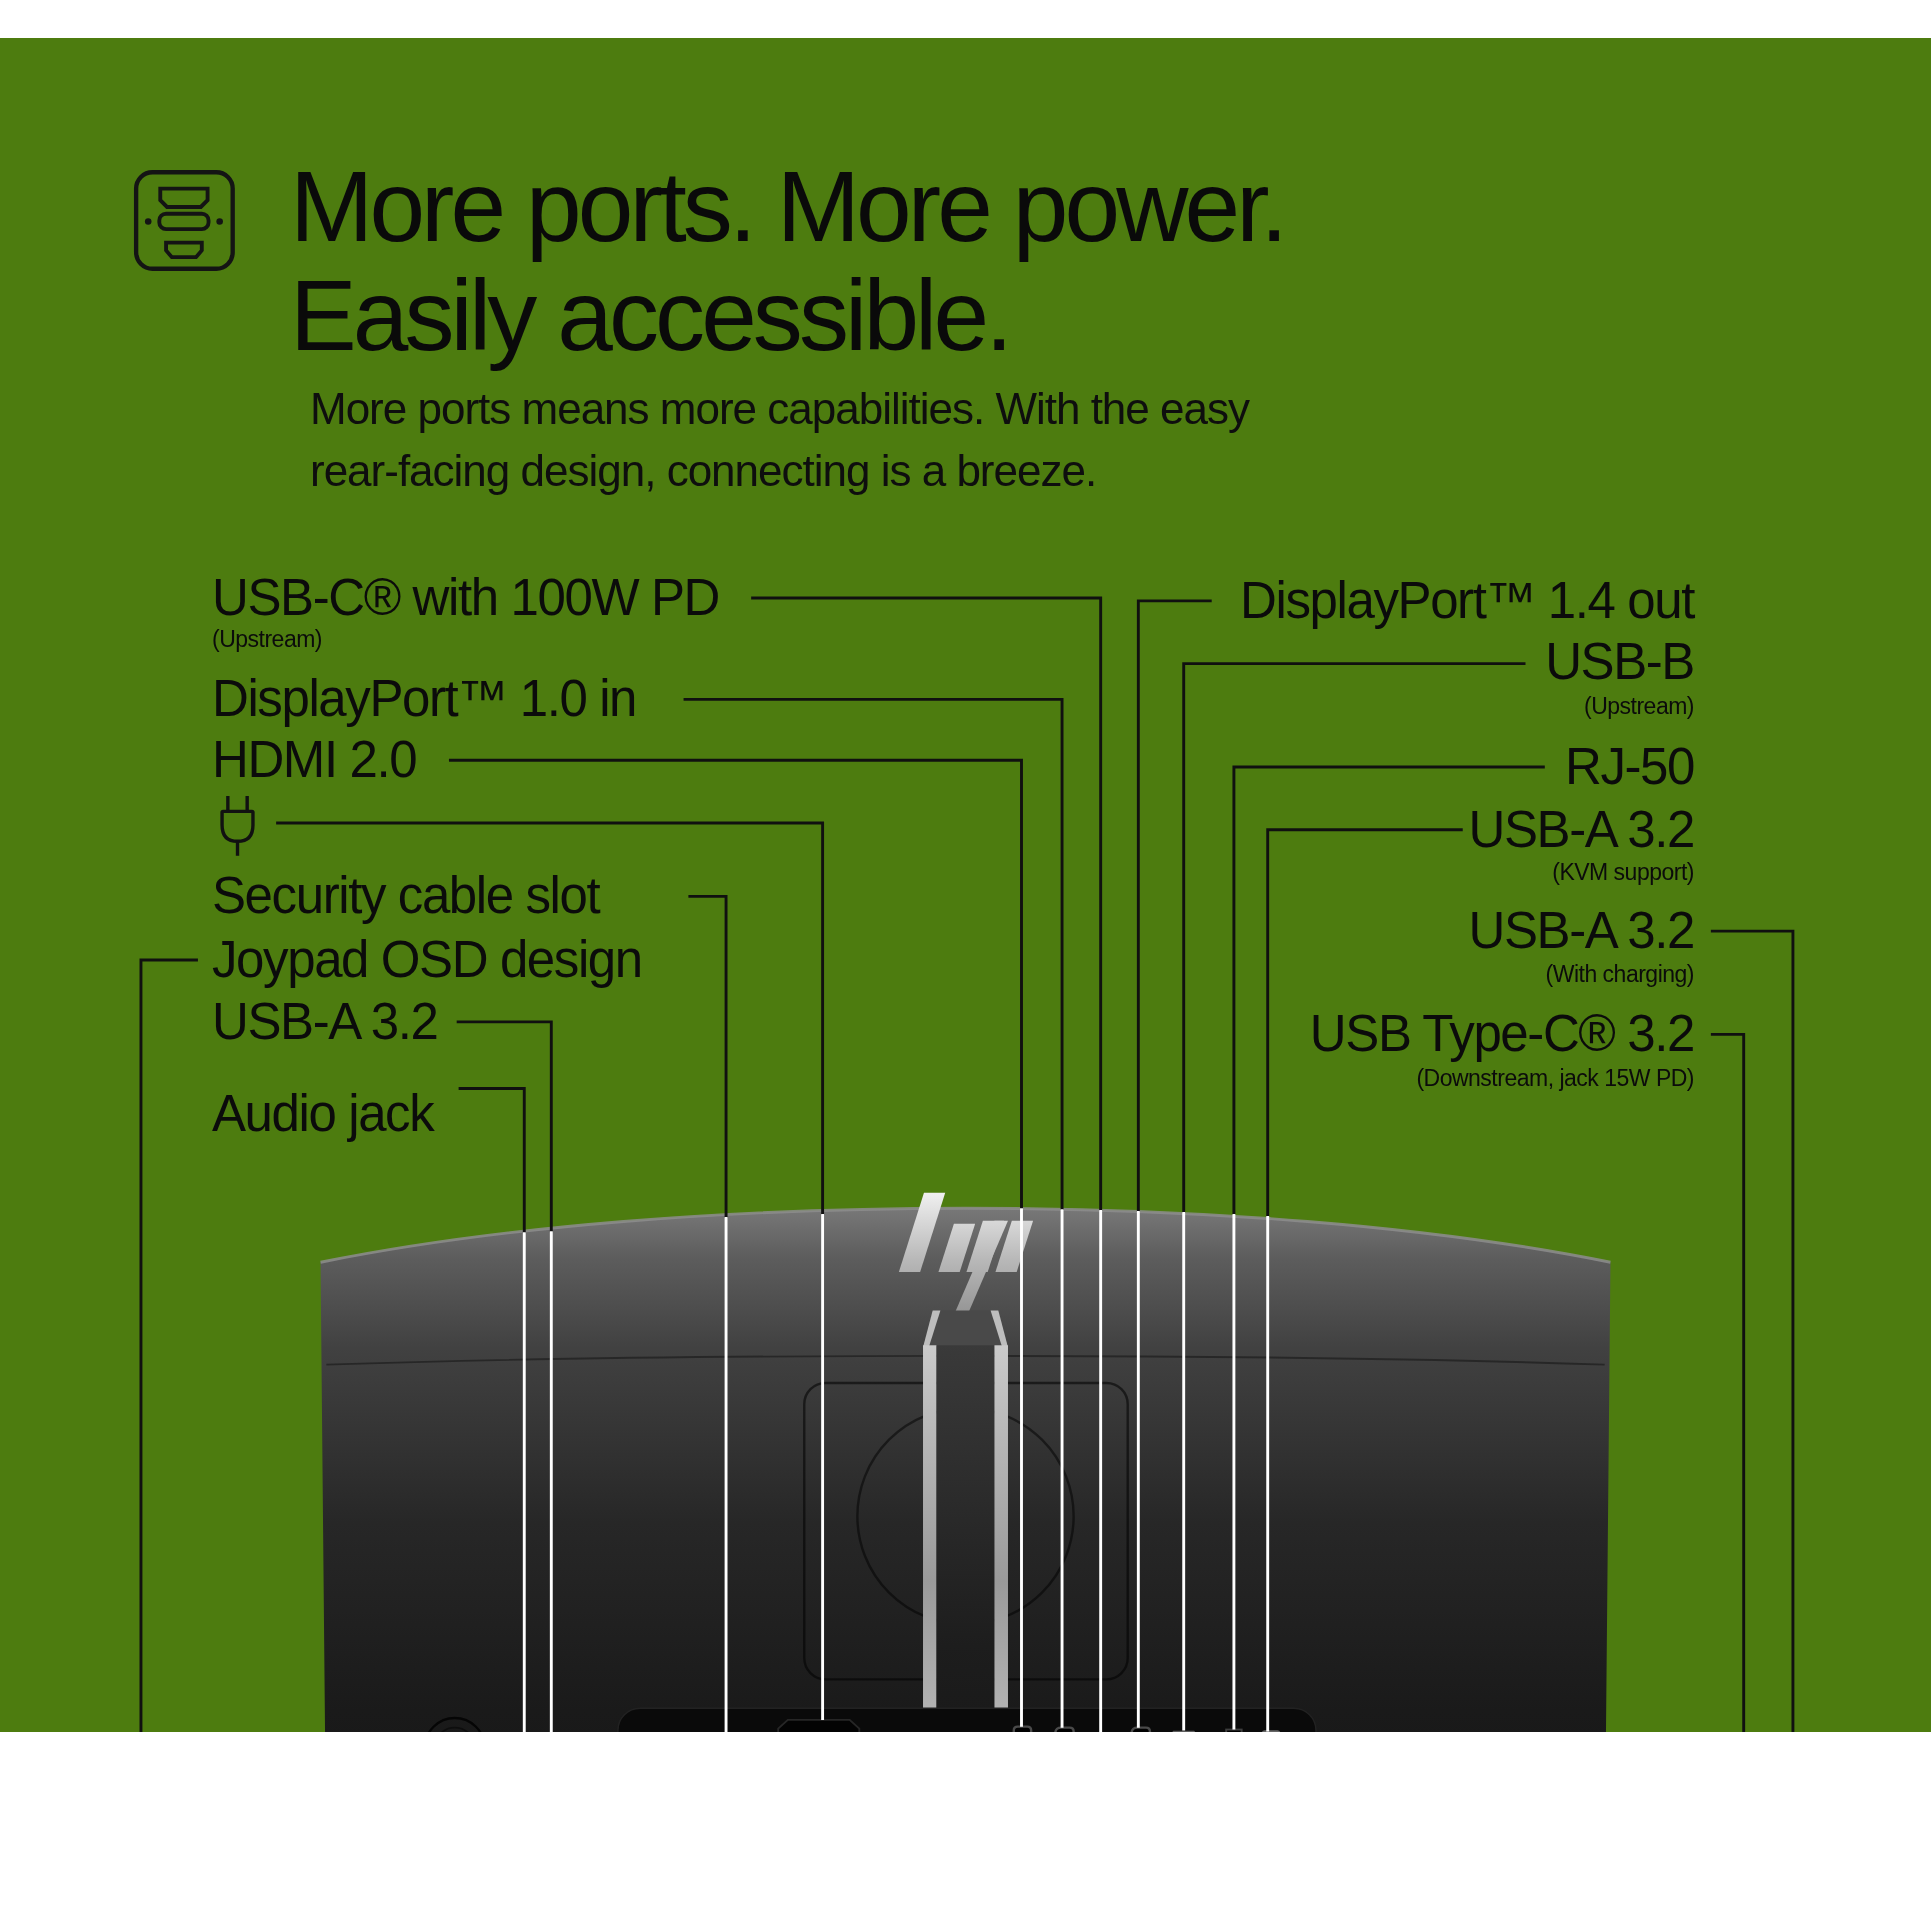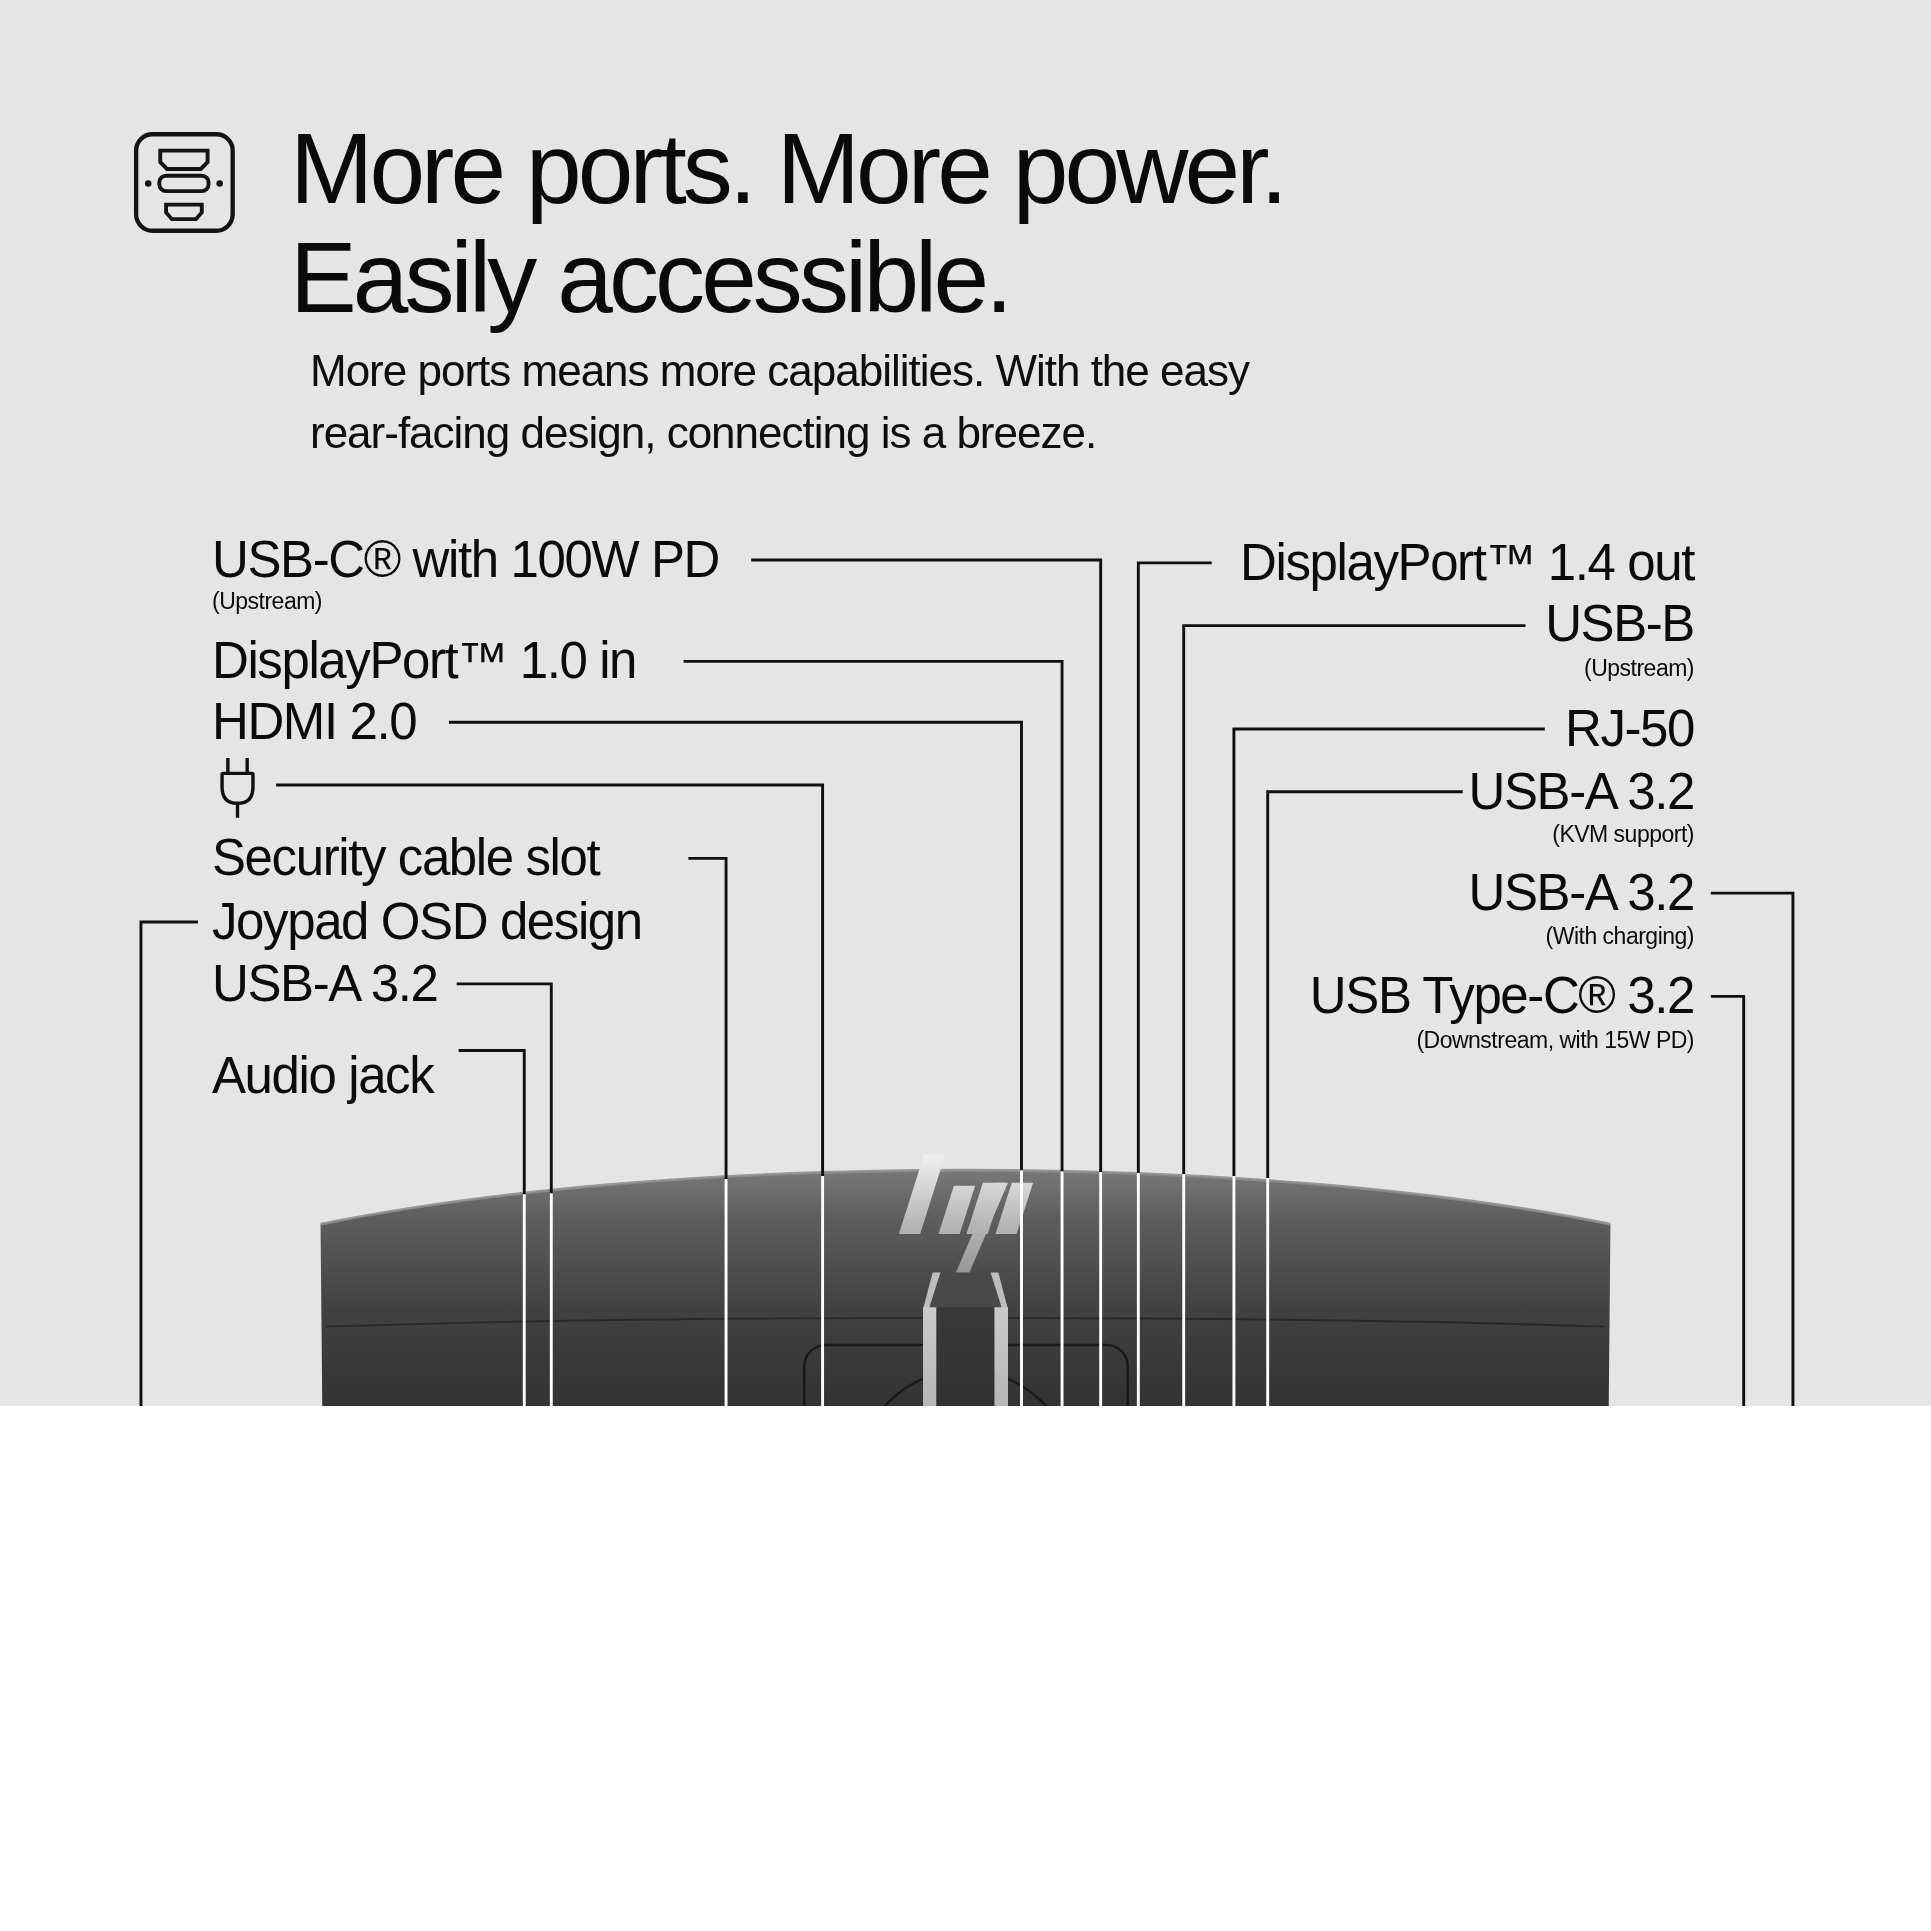--- a/index.html
+++ b/index.html
@@ -1,18 +1,18 @@
 <!DOCTYPE html>
 <html><head>
 <meta charset="utf-8">
 <style>
   html,body{margin:0;padding:0;background:#ffffff;}
   .stage{
-    position:relative;width:1931px;height:1406px;background:#e5e5e5;overflow:hidden;
-    font-family:"Liberation Sans","DejaVu Sans",sans-serif;color:#0b0b0b;
+    position:relative;width:1931px;height:1694px;background:#4d7c0f;overflow:hidden;
+    font-family:"Liberation Sans","DejaVu Sans",sans-serif;color:#0b0b0b;margin-top:38px;
   }
   .h1{
     position:absolute;left:290px;top:114px;
     font-size:100px;line-height:109px;font-weight:500;letter-spacing:-3.9px;color:#0a0a0a;
     white-space:nowrap;
   }
   .para{
     position:absolute;left:310px;top:340px;
     font-size:44px;line-height:62px;font-weight:400;letter-spacing:-1px;color:#0e0e0e;
     white-space:nowrap;
@@ -66,21 +66,21 @@
 
   <div class="lbl right-col" style="top:535px">DisplayPort™ 1.4 out</div>
   <div class="lbl right-col" style="top:596px">USB-B</div>
   <div class="sub right-col" style="top:648px">(Upstream)</div>
   <div class="lbl right-col" style="top:701px">RJ-50</div>
   <div class="lbl right-col" style="top:764px">USB-A 3.2</div>
   <div class="sub right-col" style="top:814px">(KVM support)</div>
   <div class="lbl right-col" style="top:865px">USB-A 3.2</div>
   <div class="sub right-col" style="top:916px">(With charging)</div>
   <div class="lbl right-col" style="top:968px">USB Type-C® 3.2</div>
-  <div class="sub right-col" style="top:1020px">(Downstream, with 15W PD)</div>
+  <div class="sub right-col" style="top:1020px">(Downstream, jack 15W PD)</div>
 
   <svg width="1931" height="1931" viewBox="0 0 2000 2000">
     <defs>
       <linearGradient id="gmon" x1="0" y1="1212" x2="0" y2="1936" gradientUnits="userSpaceOnUse">
         <stop offset="0" stop-color="#787878"></stop>
         <stop offset="0.07" stop-color="#5d5d5d"></stop>
         <stop offset="0.2" stop-color="#414141"></stop>
         <stop offset="0.45" stop-color="#272727"></stop>
         <stop offset="0.72" stop-color="#1a1a1a"></stop>
         <stop offset="1" stop-color="#131313"></stop>

